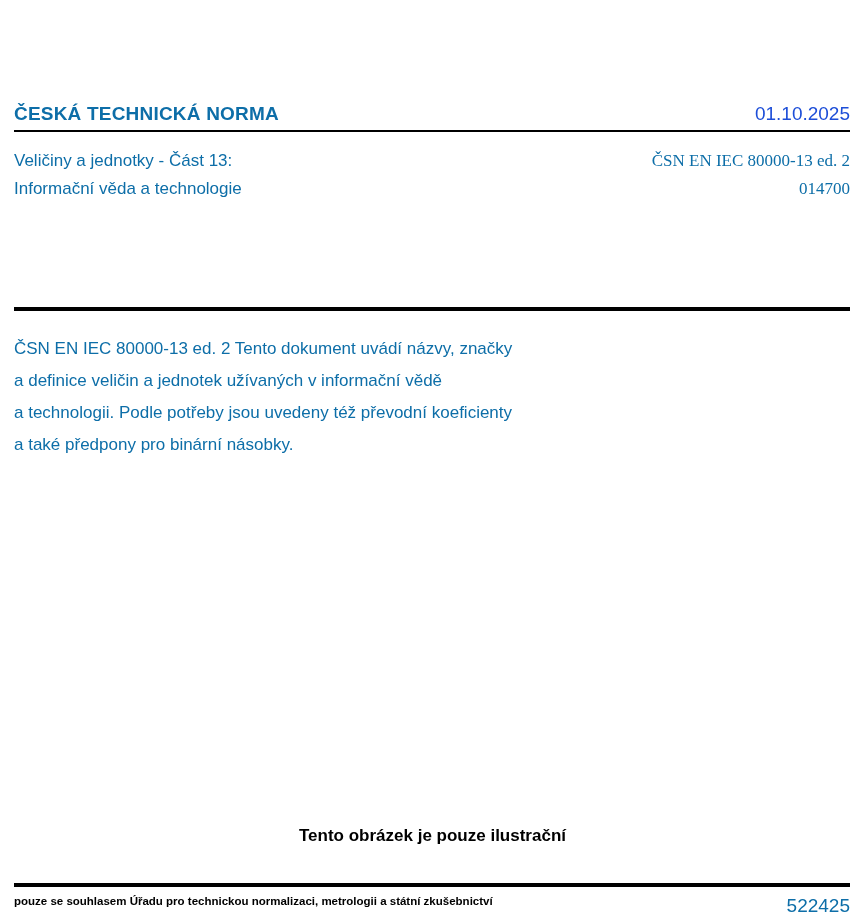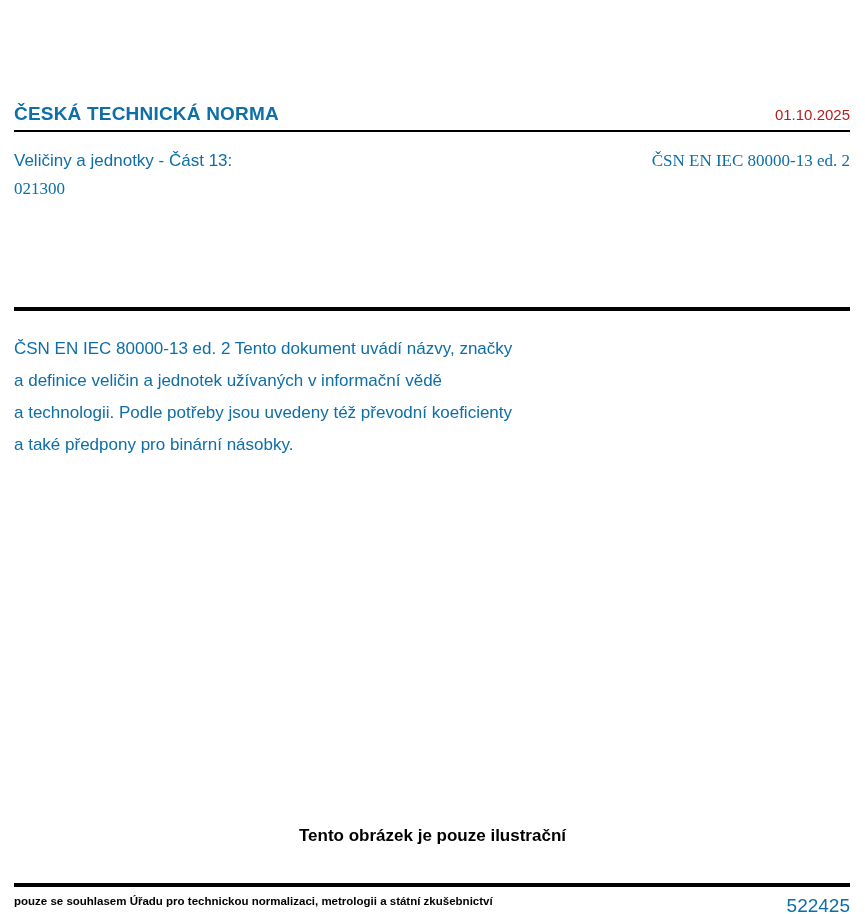--- a/index.html
+++ b/index.html
@@ -37,22 +37,22 @@
     justify-content: space-between;
   }
   .doc-type {
     font-size: 19px;
     font-weight: bold;
     color: #0d6ea8;
     letter-spacing: 0.2px;
     white-space: nowrap;
   }
   .doc-date {
-    font-size: 15px;
-    color: #b91c1c;
+    font-size: 19px;
+    color: #1d4ed8;
     white-space: nowrap;
   }
 
   .rule-thin {
     position: absolute;
     left: 14px;
     width: 836px;
     height: 2px;
     background: #000000;
   }
@@ -159,21 +159,22 @@
   </div>
 
   <div class="rule-thin" id="rule-top"></div>
 
   <div class="title-block">
     <div class="title-line">
       <span class="title-left">Veličiny a jednotky - Část 13:</span>
       <span class="title-right">ČSN EN IEC 80000-13 ed. 2</span>
     </div>
     <div class="title-line">
-      <span class="title-right">021300</span>
+      <span class="title-left">Informační věda a technologie</span>
+      <span class="title-right">014700</span>
     </div>
   </div>
 
   <div class="rule-thick" id="rule-mid"></div>
 
   <div class="abstract">
     <div class="abstract-line">ČSN EN IEC 80000-13 ed. 2 Tento dokument uvádí názvy, značky</div>
     <div class="abstract-line">a definice veličin a jednotek užívaných v informační vědě</div>
     <div class="abstract-line">a technologii. Podle potřeby jsou uvedeny též převodní koeficienty</div>
     <div class="abstract-line">a také předpony pro binární násobky.</div>

